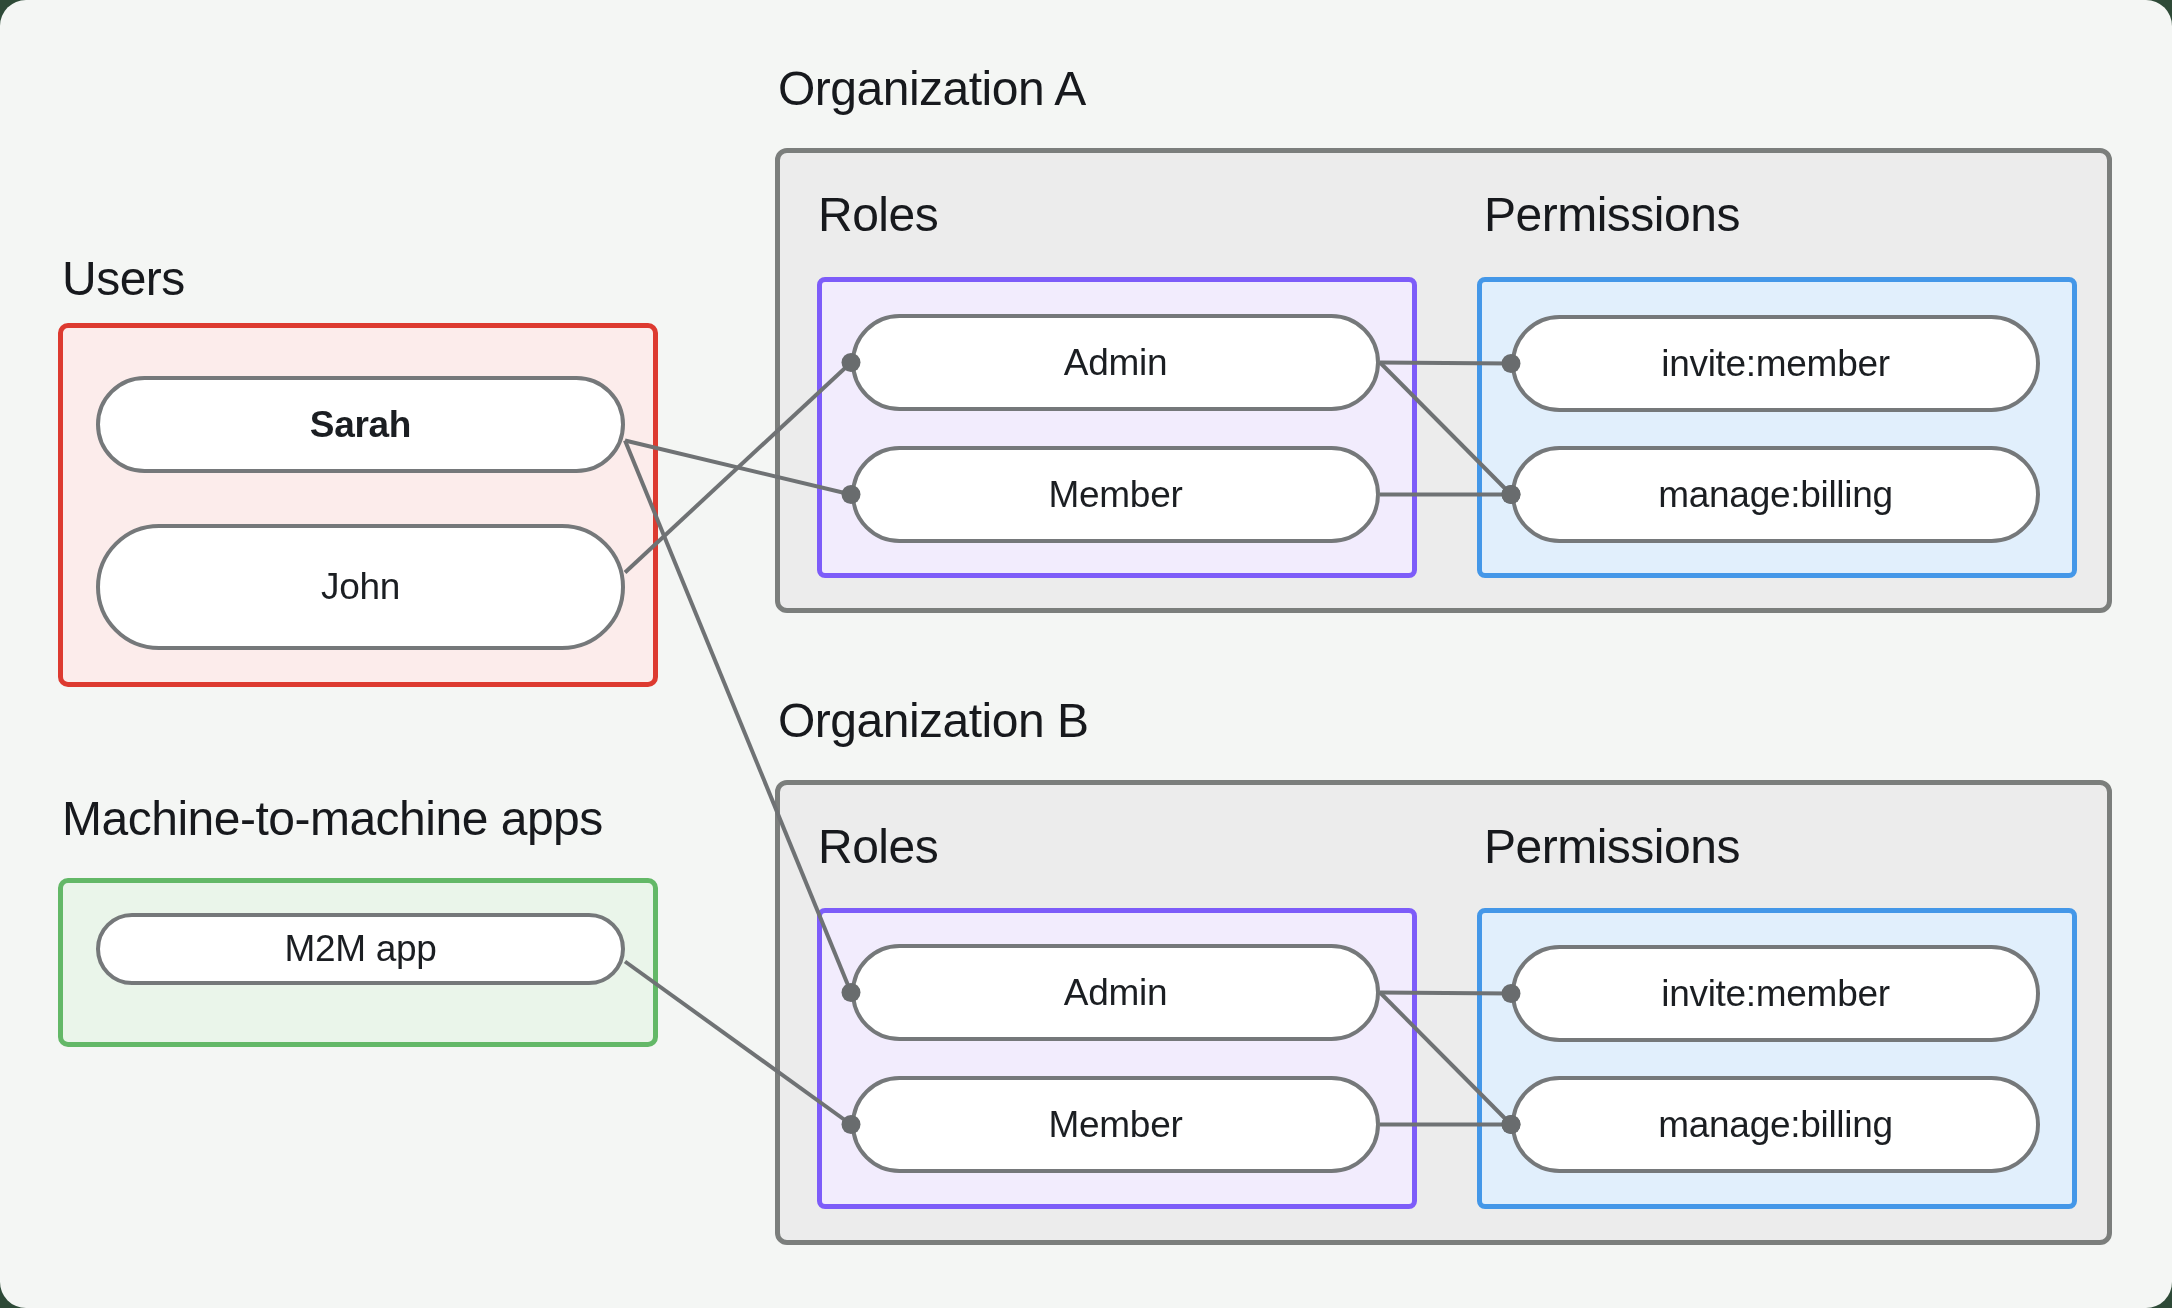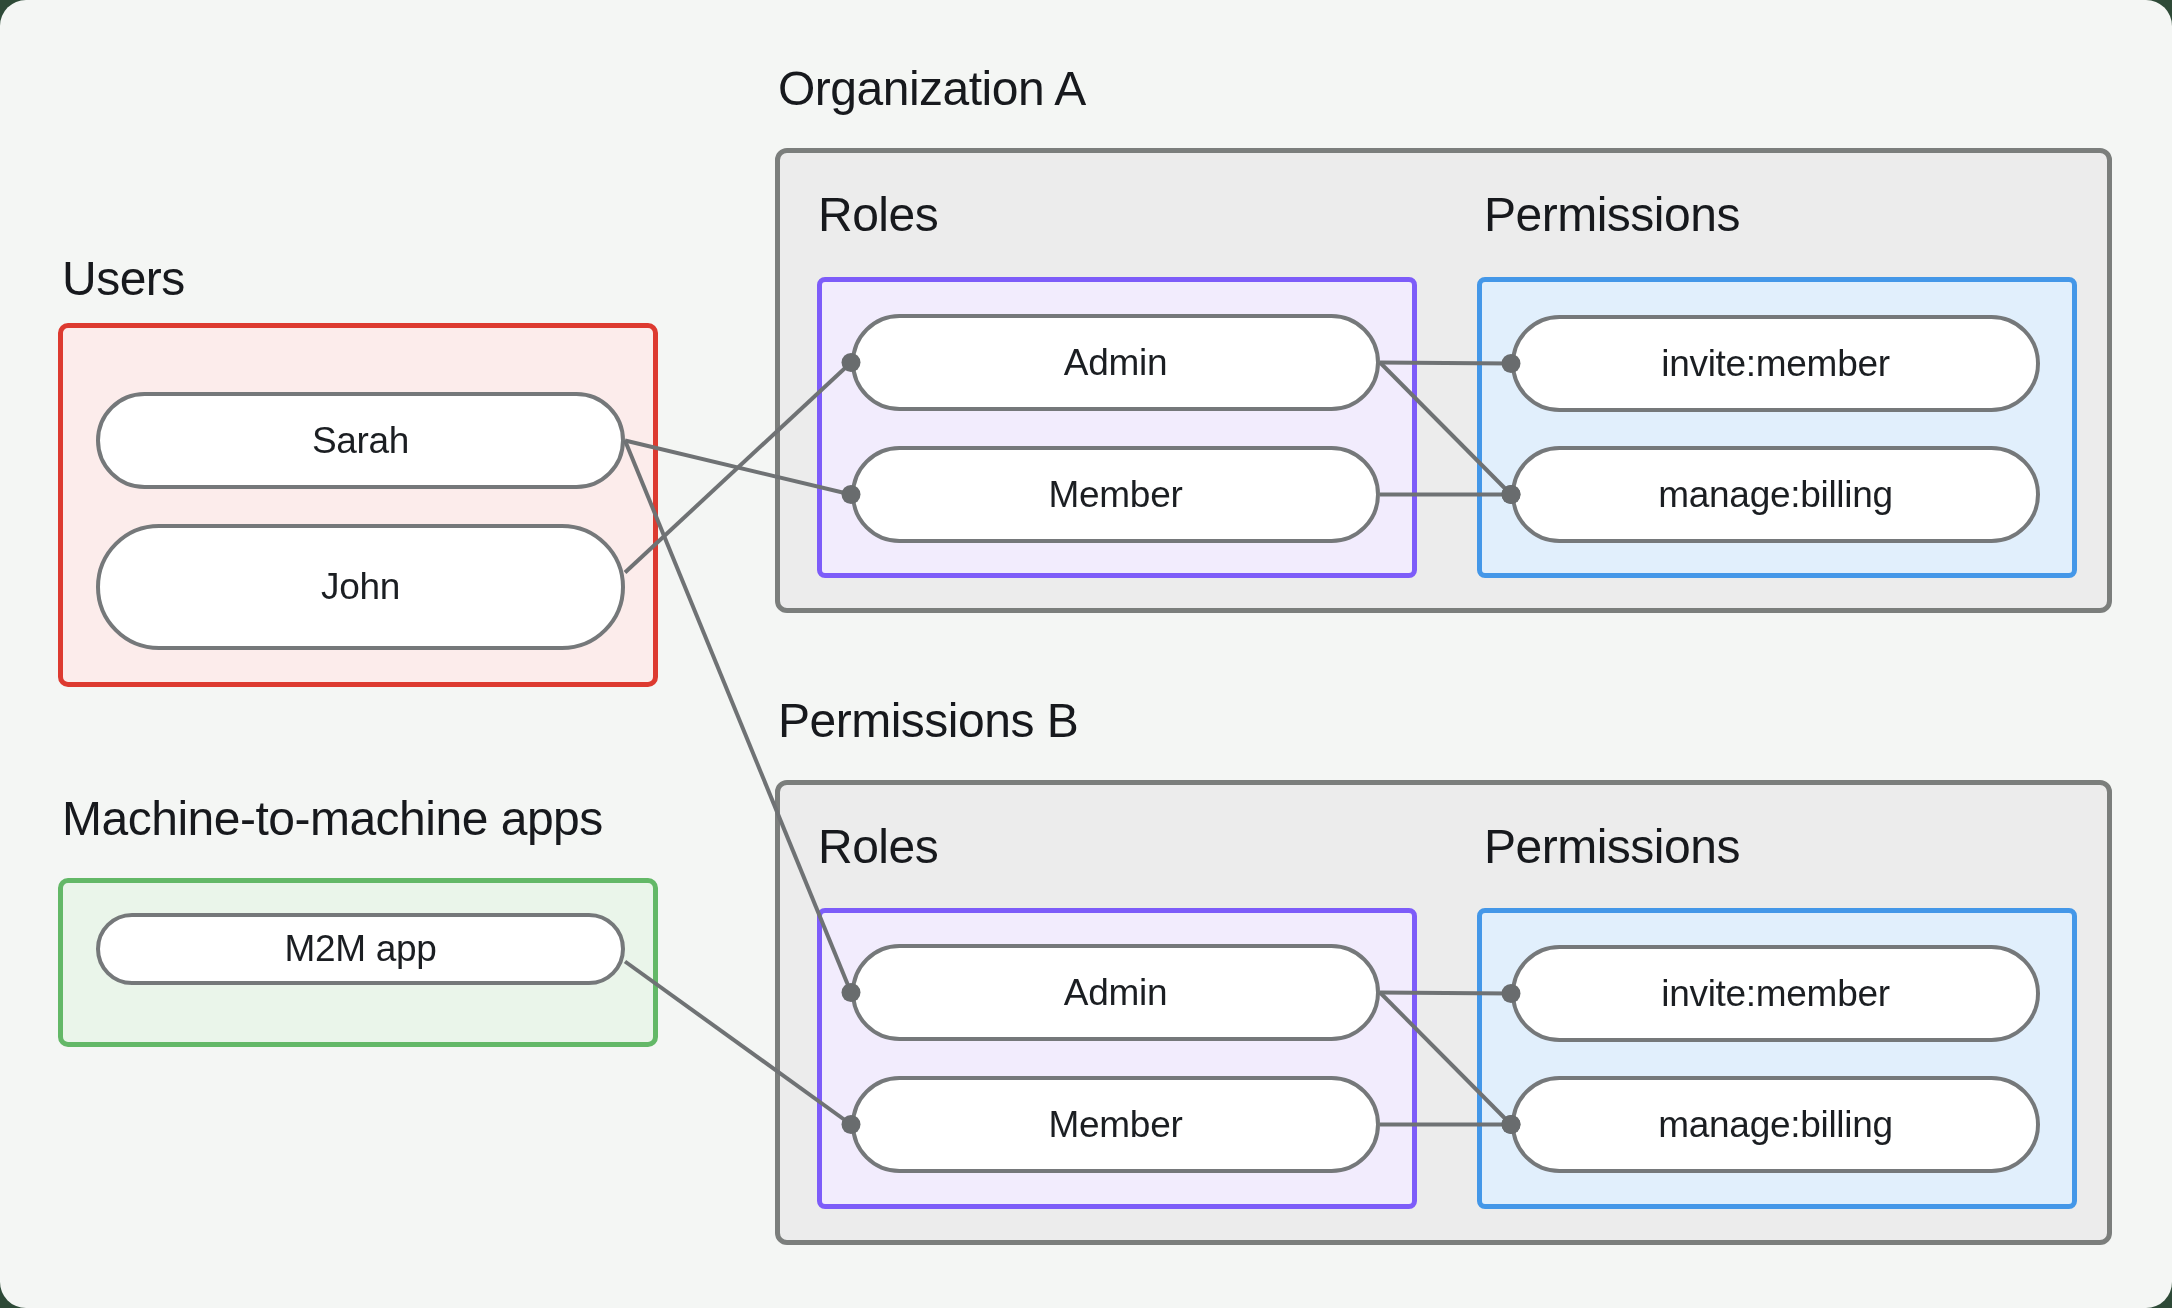--- a/index.html
+++ b/index.html
@@ -61,39 +61,39 @@
     pointer-events: none;
   }
 </style>
 </head>
 <body>
 
 <div class="canvas">
 
   <div class="section-label" style="left:62px; top:254px;text-align:center;">Users</div>
   <div class="group-box users" style="left:58px; top:323px; width:600px; height:364px;"></div>
-  <div class="pill" style="left:96px; top:392px; width:529px; height:97px;">Sarah</div>
+  <div class="pill" style="left:96px; top:376px; width:529px; height:97px;font-weight:bold;">Sarah</div>
   <div class="pill" style="left:96px; top:524px; width:529px; height:126px;">John</div>
 
   <div class="section-label" style="left:62px; top:794px;">Machine-to-machine apps</div>
   <div class="group-box m2m" style="left:58px; top:878px; width:600px; height:169px;"></div>
   <div class="pill" style="left:96px; top:913px; width:529px; height:72px;">M2M app</div>
 
   <div class="section-label" style="left:778px; top:64px;">Organization A</div>
   <div class="org-box" style="left:775px; top:148px; width:1337px; height:465px;"></div>
   <div class="section-label" style="left:818px; top:190px;">Roles</div>
   <div class="section-label" style="left:1484px; top:190px;">Permissions</div>
   <div class="group-box roles" style="left:817px; top:277px; width:600px; height:301px;"></div>
   <div class="group-box perms" style="left:1477px; top:277px; width:600px; height:301px;"></div>
   <div class="pill" style="left:851px; top:314px; width:529px; height:97px;">Admin</div>
   <div class="pill" style="left:851px; top:446px; width:529px; height:97px;">Member</div>
   <div class="pill" style="left:1511px; top:315px; width:529px; height:97px;">invite:member</div>
   <div class="pill" style="left:1511px; top:446px; width:529px; height:97px;">manage:billing</div>
 
-  <div class="section-label" style="left:778px; top:696px;">Permissions B</div>
+  <div class="section-label" style="left:778px; top:696px;">Organization B</div>
   <div class="org-box" style="left:775px; top:780px; width:1337px; height:465px;"></div>
   <div class="section-label" style="left:818px; top:822px;">Roles</div>
   <div class="section-label" style="left:1484px; top:822px;">Permissions</div>
   <div class="group-box roles" style="left:817px; top:908px; width:600px; height:301px;"></div>
   <div class="group-box perms" style="left:1477px; top:908px; width:600px; height:301px;"></div>
   <div class="pill" style="left:851px; top:944px; width:529px; height:97px;">Admin</div>
   <div class="pill" style="left:851px; top:1076px; width:529px; height:97px;">Member</div>
   <div class="pill" style="left:1511px; top:945px; width:529px; height:97px;">invite:member</div>
   <div class="pill" style="left:1511px; top:1076px; width:529px; height:97px;">manage:billing</div>
 

